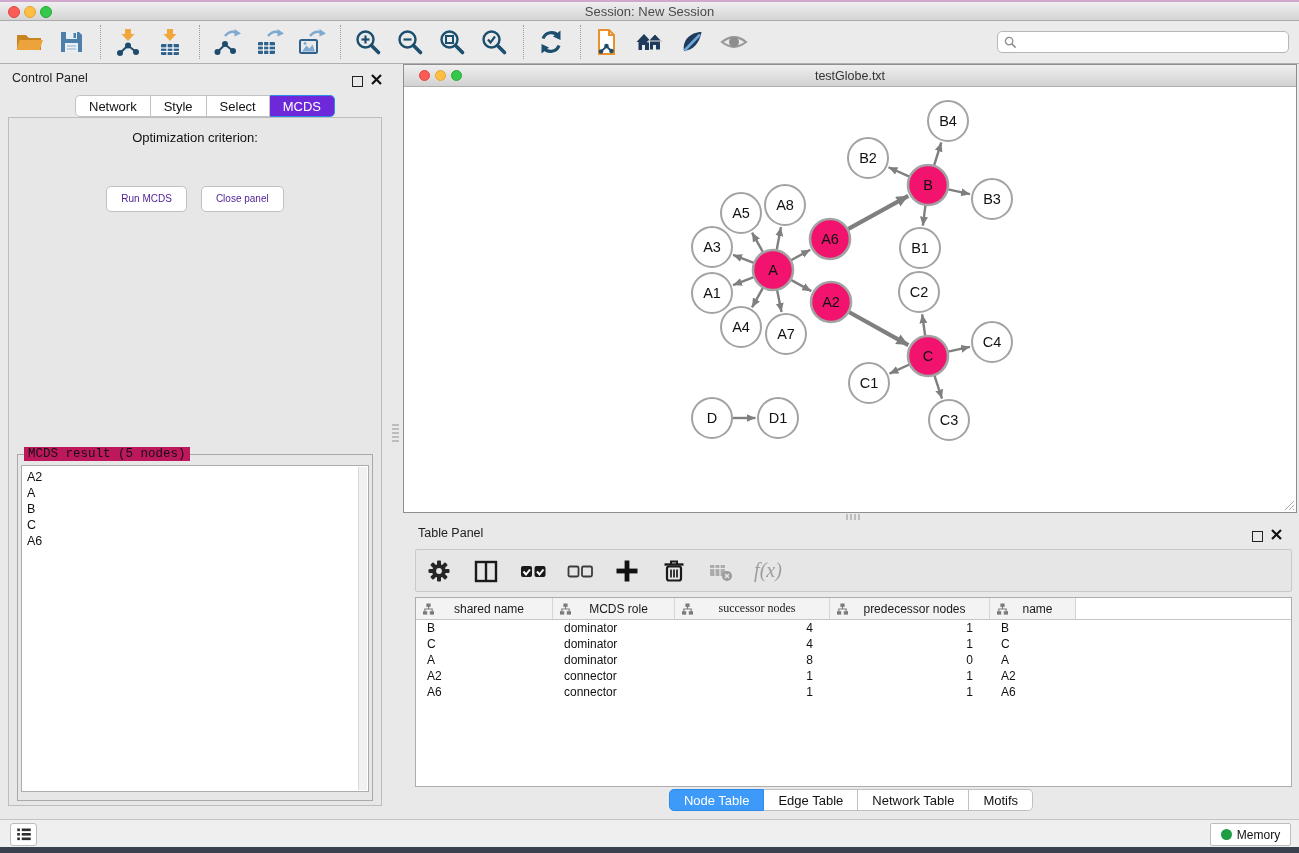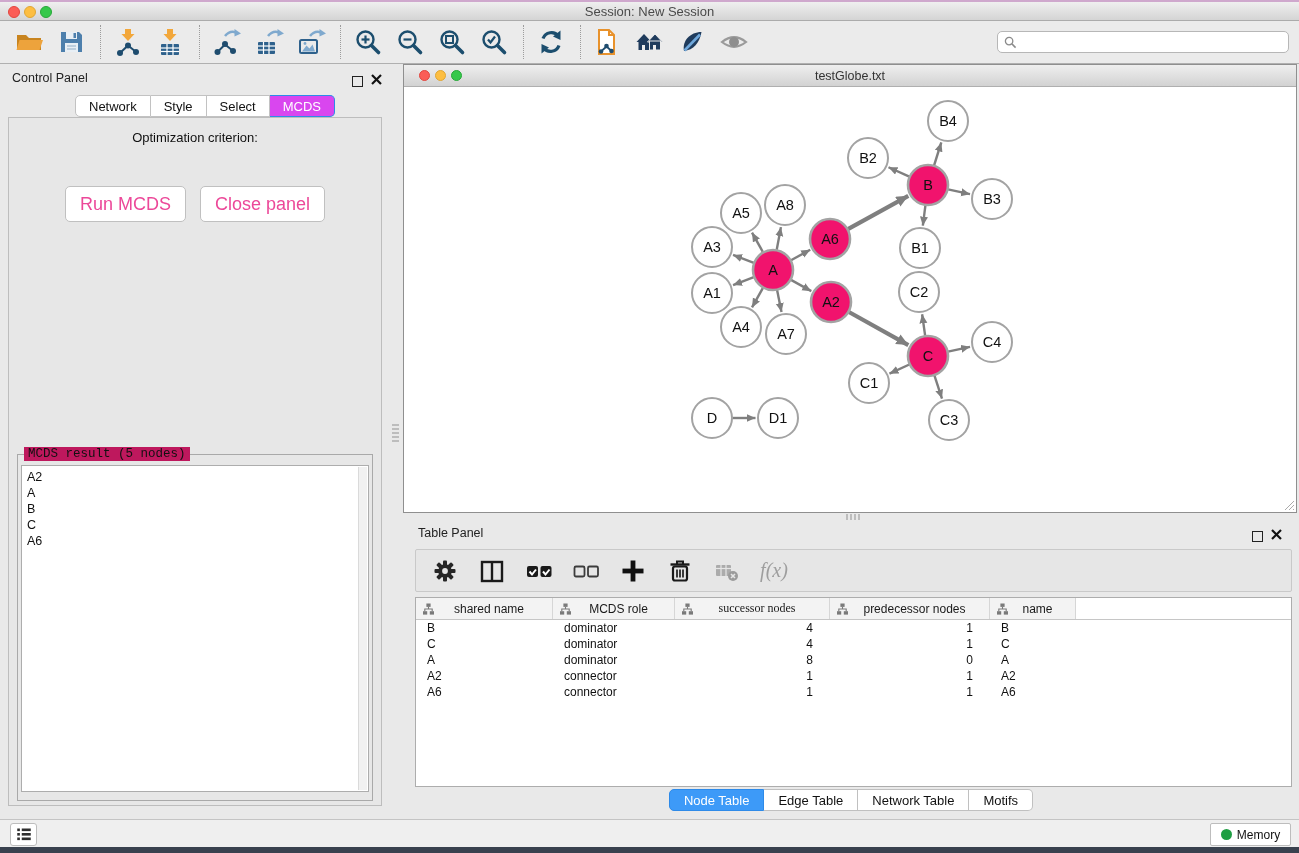--- a/index.html
+++ b/index.html
@@ -23,49 +23,49 @@
   .searchbox input { border:none; outline:none; flex:1; font-size:12px; font-family:"Liberation Sans",sans-serif; background:transparent; margin-left:4px; }
 
   
   .control-panel { left:0; top:64px; width:390px; height:755px; background:#E9E9E9; }
   .panel-header-title { font-size:12.5px; color:#222; }
   .panel-float-icon { width:11px; height:11px; border:1.5px solid #222; display:inline-block; }
   .cp-tabs { position:absolute; left:75px; top:31px; height:22px; display:flex; }
   .tab { height:22px; line-height:21px; padding:0 13px; background:#fff; border:1px solid #C2C2C2; border-left:none; font-size:13px; color:#111; }
   .tab:first-child { border-left:1px solid #C2C2C2; border-radius:5px 0 0 5px; }
   .tab:last-child { border-radius:0 5px 5px 0; }
-  .tab.active { background:#d946ef; border-color:#2E8AE8; color:#fff; }
+  .tab.active { background:#6d28d9; border-color:#2E8AE8; color:#fff; }
   .cp-content { position:absolute; left:8px; top:53px; width:374px; height:689px; background:#E7E7E7; border:1px solid #BDBDBD; }
   .opt-label { position:absolute; top:12px; width:100%; text-align:center; font-size:13px; color:#111; }
   .selectbox { position:absolute; left:31px; top:33px; width:312px; height:23px; background:#fff; border:1px solid #BDBDBD; border-radius:4px; display:flex; align-items:center; }
   .selectbox .sel-text { flex:1; font-size:13px; color:#111; padding-left:8px; white-space:nowrap; overflow:hidden; }
   .sel-stepper { width:19px; height:21px; margin-right:1px; background:#3D9AF8; border-radius:4px; display:flex; align-items:center; justify-content:center; }
   .cp-buttons { position:absolute; top:68px; width:100%; display:flex; justify-content:center; gap:14px; }
-  .btn { height:36px; background:#fff; border:1px solid #C0C0C0; border-radius:5px; font-size:18px; color:#ec4899; padding:0 14px; line-height:20px; }
+  .btn { height:26px; background:#fff; border:1px solid #C0C0C0; border-radius:5px; font-size:10px; color:#4c1d95; padding:0 14px; line-height:20px; }
   .result-fieldset { position:absolute; left:8px; top:336px; width:356px; height:347px; border:1px solid #A9A9A9; }
   .result-legend { position:absolute; left:6px; top:-8px; background:#be185d; padding:0 4px; font-size:12.5px; color:#111;font-family:Liberation Mono, monospace; }
   .result-list { position:absolute; left:3px; top:10px; right:3px; bottom:8px; background:#fff; border:1px solid #ADADAD; overflow:hidden; }
   .result-list ul { list-style:none; padding:3px 0 0 5px; }
   .result-list li { font-size:12.5px; line-height:16px; color:#111; }
   .scroll-track { position:absolute; top:1px; right:1px; bottom:1px; width:9px; background:#F1F1F1; border-left:1px solid #DADADA; }
 
   .v-divider-handle { left:392px; top:424px; width:7px; height:18px; background:repeating-linear-gradient(#BDBDBD 0 2px, #E9E9E9 2px 4px); }
   .h-divider-handle { left:846px; top:514px; width:14px; height:6px; background:repeating-linear-gradient(90deg,#BDBDBD 0 2px, #E9E9E9 2px 4px); }
 
   
   .net-window { left:403px; top:64px; width:894px; height:449px; background:#fff; border:1px solid #8F8F8F; }
   .net-titlebar { position:absolute; left:0; top:0; right:0; height:22px; background:linear-gradient(#EFEFEF,#D2D2D2); border-bottom:1px solid #AFAFAF; }
   .net-titlebar .title { width:100%; text-align:center; font-size:12.5px; color:#333; line-height:22px; }
   .net-tl { position:absolute; width:11px; height:11px; border-radius:50%; top:5px; }
   .net-canvas { position:absolute; left:0; top:22px; width:892px; height:425px; background:#fff; }
   .resize-grip { position:absolute; right:1px; bottom:1px; width:14px; height:14px; }
 
   
   .table-panel { left:403px; top:522px; width:896px; height:297px; background:#E9E9E9; }
-  .tp-toolbar { position:absolute; left:12px; top:27px; width:877px; height:43px; background:#E6E6E6; border:1px solid #C9C9C9; border-radius:2px; display:flex; align-items:center; padding-left:14px; gap:17px; }
+  .tp-toolbar { position:absolute; left:12px; top:27px; width:877px; height:43px; background:#E6E6E6; border:1px solid #C9C9C9; border-radius:2px; display:flex; align-items:center; padding-left:8px; gap:17px; }
   .tp-icon { width:30px; height:30px; display:flex; align-items:center; justify-content:center; }
   .fx-label { font-family:"Liberation Serif", serif; font-style:italic; font-size:20px; color:#9E9E9E; }
   .data-table { position:absolute; left:12px; top:75px; width:877px; height:190px; background:#fff; border:1px solid #ADADAD; overflow:hidden; }
   .dt-header { display:flex; height:22px; border-bottom:1px solid #C6C6C6; }
   .dt-hcell { background:#F3F3F3; border-right:1px solid #D6D6D6; display:flex; align-items:center; justify-content:center; position:relative; font-size:12px; color:#1a1a1a; }
   .dt-hcell .fork { position:absolute; left:7px; top:5px; }
   .dt-hfill { flex:1; background:#fff; }
   .dt-row { display:flex; height:16px; line-height:16px; font-size:12px; color:#111; }
   .dt-cell { overflow:hidden; white-space:nowrap; }
   .dt-cell.left { padding-left:11px; }

